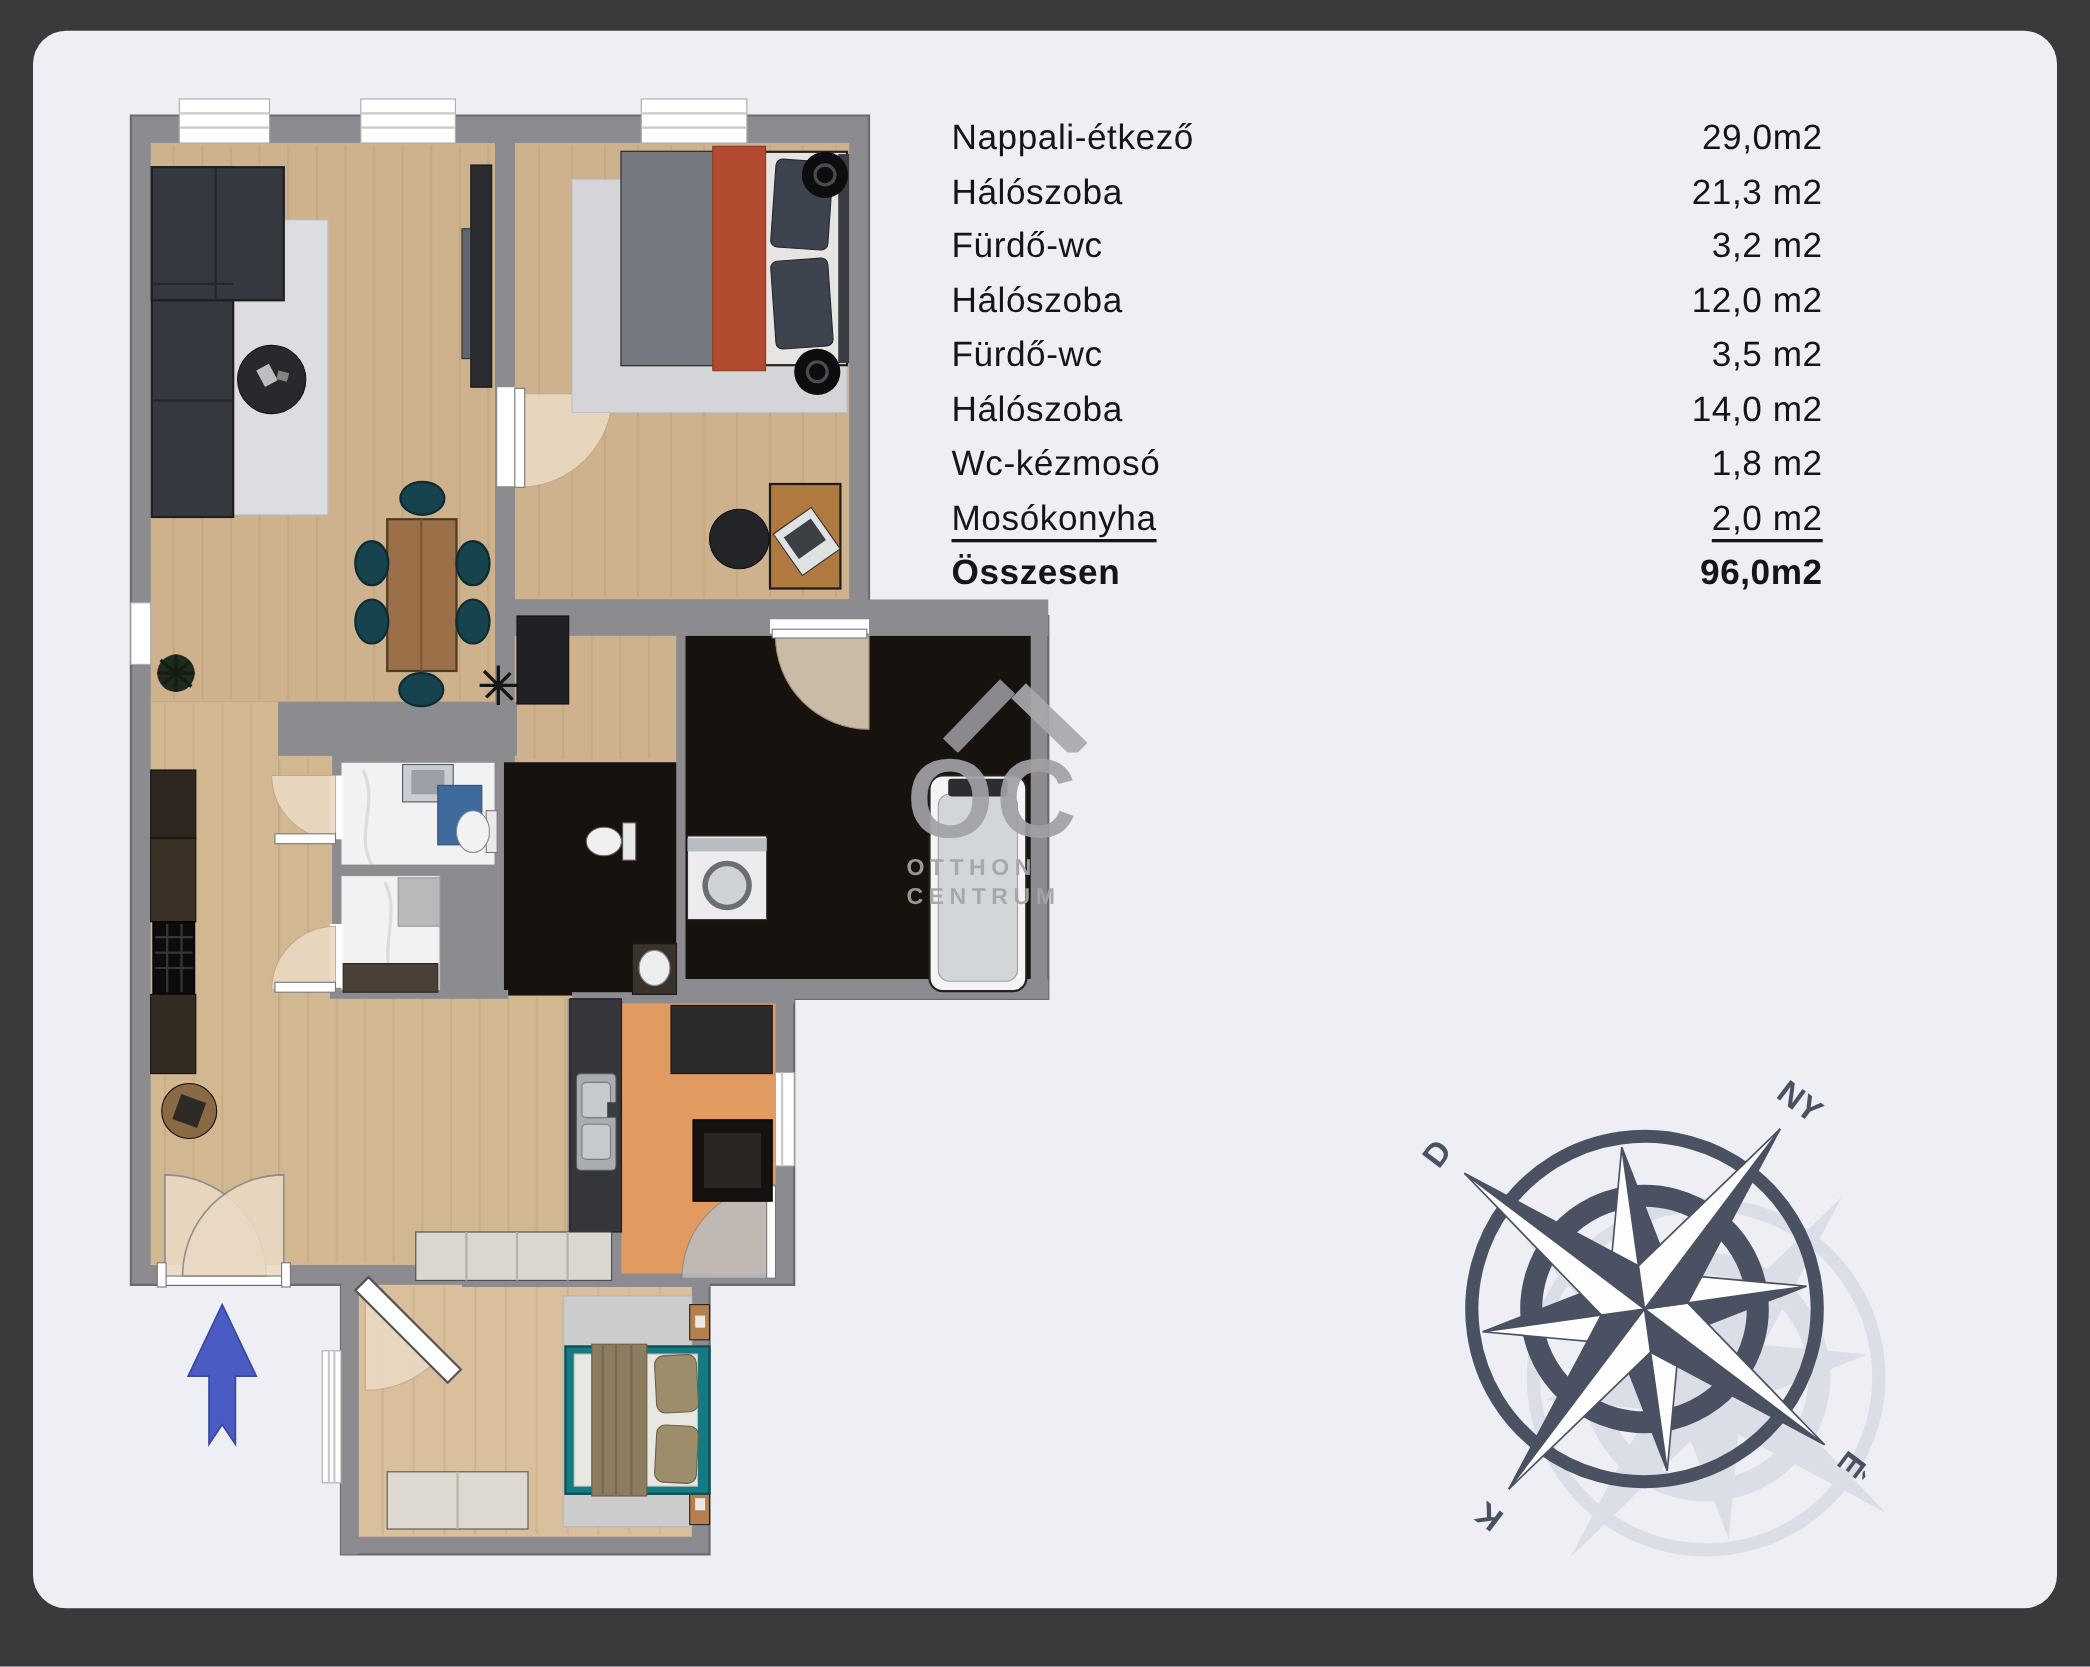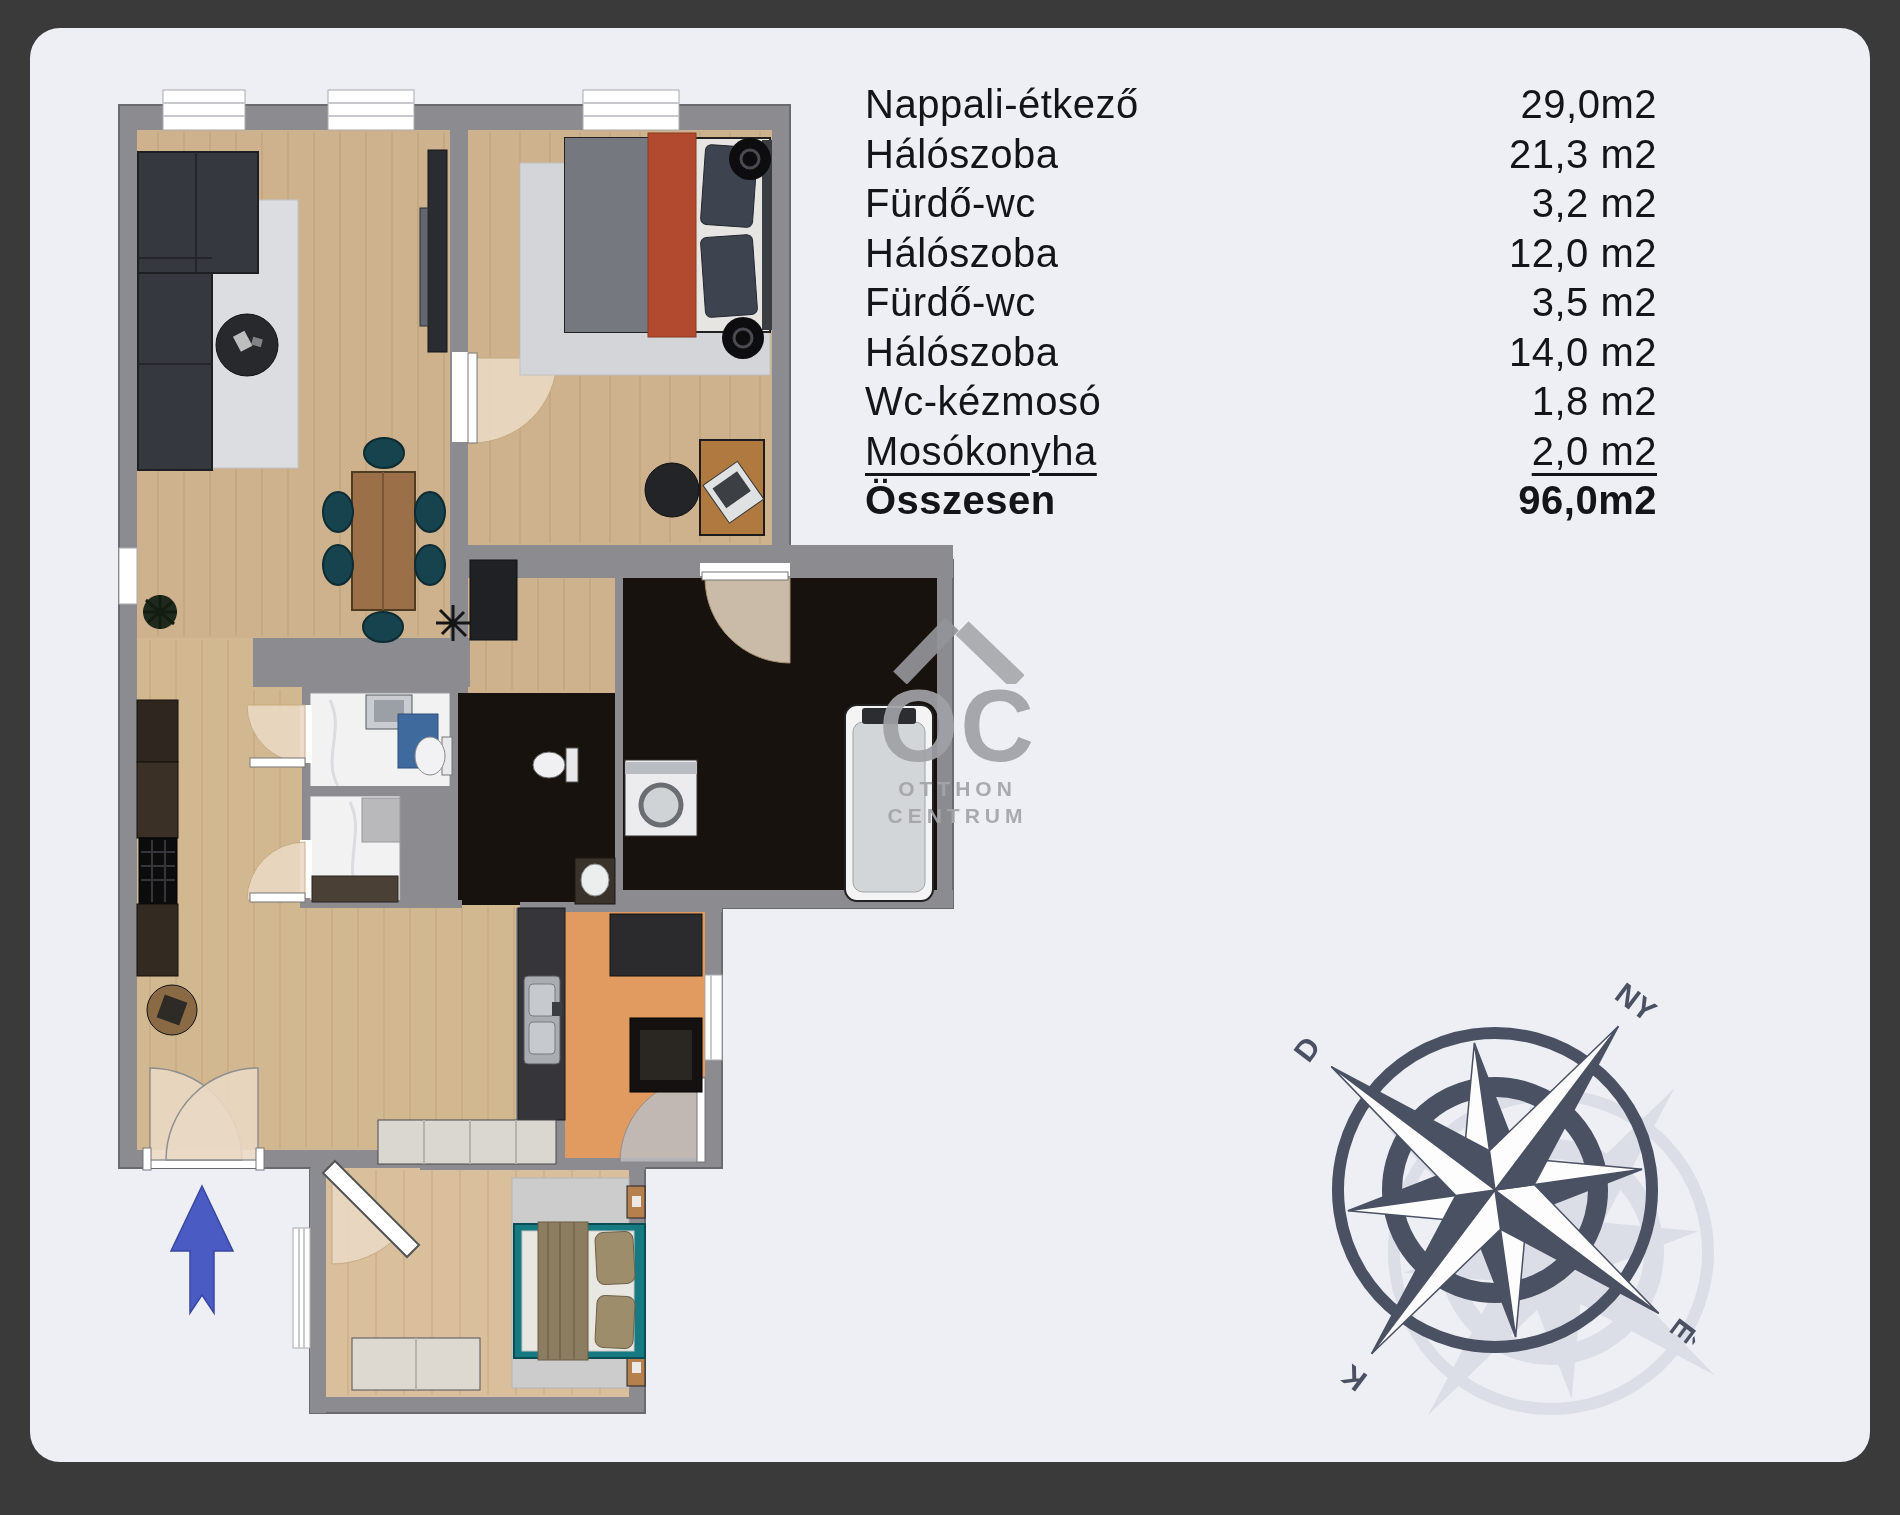--- a/index.html
+++ b/index.html
@@ -1,23 +1,23 @@
 <!DOCTYPE html>
 <html><head>
 <meta charset="utf-8">
 <style>
   html,body{margin:0;padding:0;}
   body{width:1900px;height:1515px;overflow:hidden;background:#3a3a3b;font-family:"Liberation Sans",sans-serif;}
   .panel{position:absolute;left:30px;top:28px;width:1840px;height:1434px;background:#edeff5;border-radius:30px;}
   .plan-svg{position:absolute;left:0;top:0;width:1900px;height:1515px;z-index:1;}
-  .room-list{position:absolute;left:865px;top:80px;width:792px;z-index:3;font-size:40px;color:#141519;letter-spacing:.5px;}
+  .room-list{position:absolute;left:865px;top:100px;width:792px;z-index:3;font-size:32px;color:#141519;letter-spacing:.5px;}
   .room-row{display:flex;justify-content:space-between;align-items:center;height:49.5px;white-space:nowrap;}
   .room-row.underlined span{text-decoration:underline;text-decoration-thickness:3px;text-underline-offset:8px;}
   .room-row.total{font-weight:700;}
-  .watermark{position:absolute;left:860px;top:610px;width:195px;z-index:4;text-align:center;opacity:.92;}
+  .watermark{position:absolute;left:824px;top:610px;width:195px;z-index:4;opacity:.92;}
   .wm-roof{display:block;margin:0 auto;}
   .wm-monogram{font-size:102px;line-height:.96;font-weight:700;color:#a0a1a6;letter-spacing:2px;margin-top:-6px;}
   .wm-line{font-size:21px;font-weight:600;color:#a4a5aa;letter-spacing:5px;line-height:1.28;}
 </style>
 </head>
 <body>
 
 <div class="panel"></div>
 
 <svg class="plan-svg" viewBox="0 0 1900 1515" xmlns="http://www.w3.org/2000/svg">

